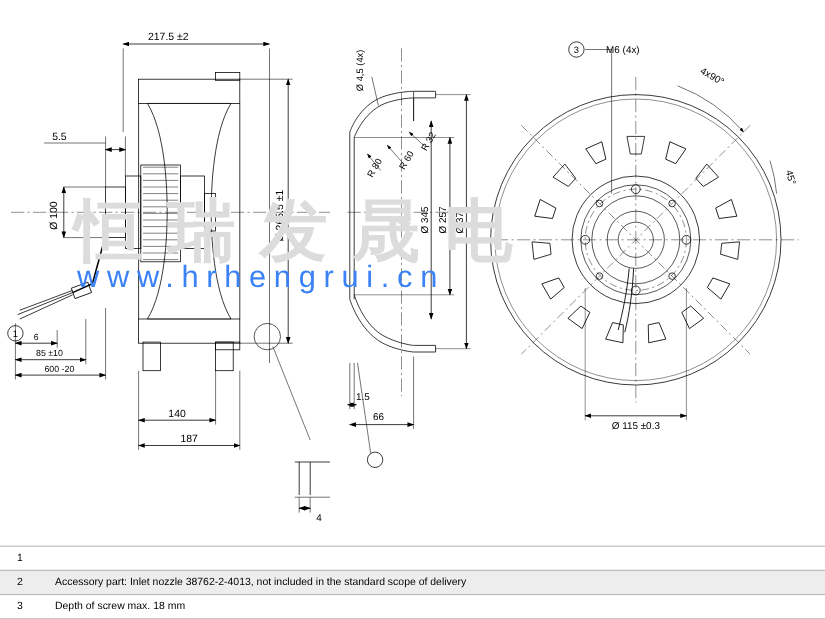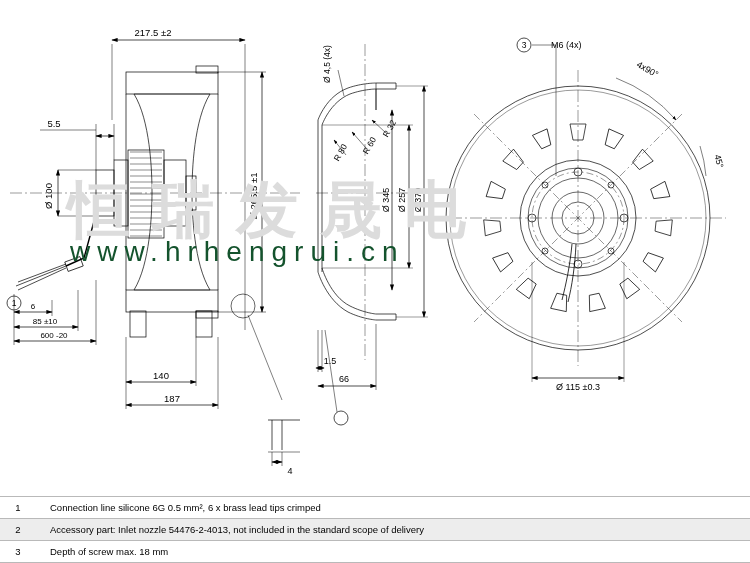--- a/index.html
+++ b/index.html
@@ -25,21 +25,21 @@
     font-size:62px;
     letter-spacing:22px;
     font-weight:bold;
     color:#dcdcdc;
     text-align:center;
   }
   #wm-url{
     left:70px;top:236px;
     font-size:28px;
     letter-spacing:7px;
-    color:#14532d;
+    color:#3b82f6;
   }
   
   #notes{
     position:absolute;left:0;top:496px;width:750px;
     font-size:9.5px;
   }
   #notes .row{
     display:flex;align-items:center;
     height:21px;
     border-top:1px solid #b9b9b9;
@@ -340,23 +340,22 @@
   </g>
 </svg>
 </div>
 
 <div class="wm" id="wm-cn">恒瑞发晟电</div>
 <div class="wm" id="wm-url">www.hrhengrui.cn</div>
 
 <div id="notes">
   <div class="row">
     <div class="num">1</div>
-    <div class="txt">Connection line silicone 6G 0.5 mm², 6 x brass lead tips crimped</div>
   </div>
   <div class="row alt">
     <div class="num">2</div>
-    <div class="txt">Accessory part: Inlet nozzle 54476-2-4013, not included in the standard scope of delivery</div>
+    <div class="txt">Accessory part: Inlet nozzle 38762-2-4013, not included in the standard scope of delivery</div>
   </div>
   <div class="row">
     <div class="num">3</div>
     <div class="txt">Depth of screw max. 18 mm</div>
   </div>
 </div>
 
 </body></html>

